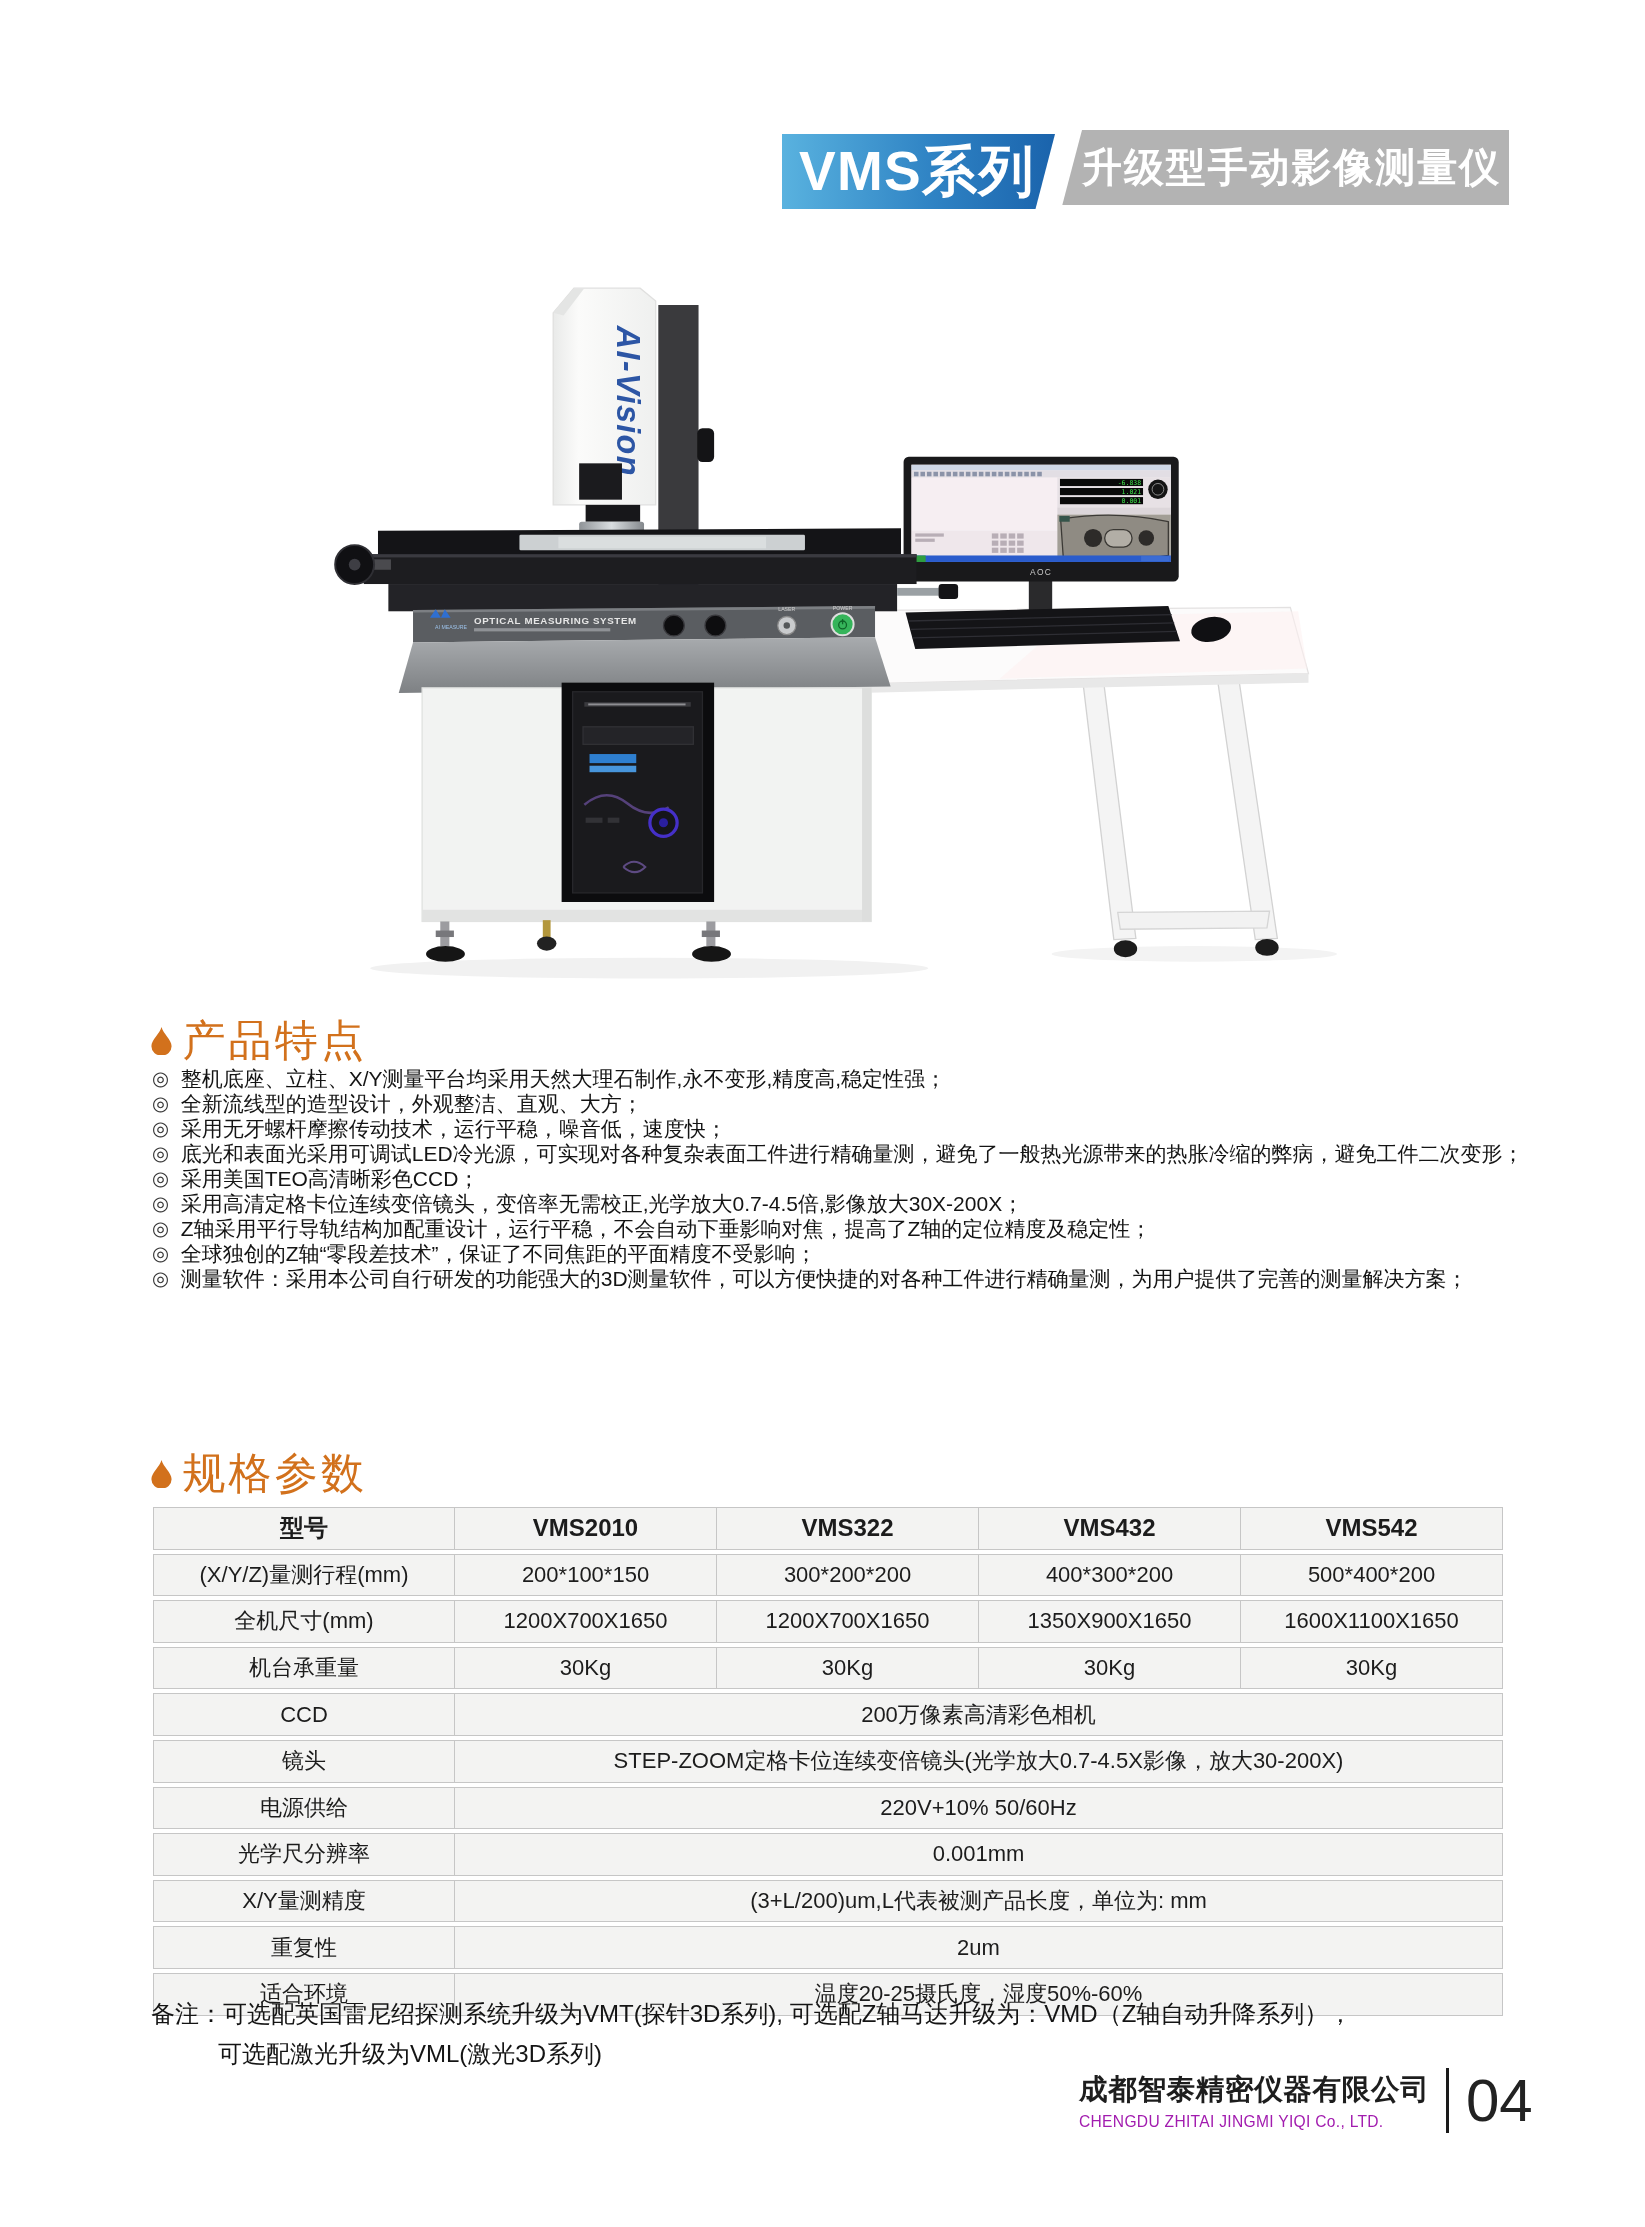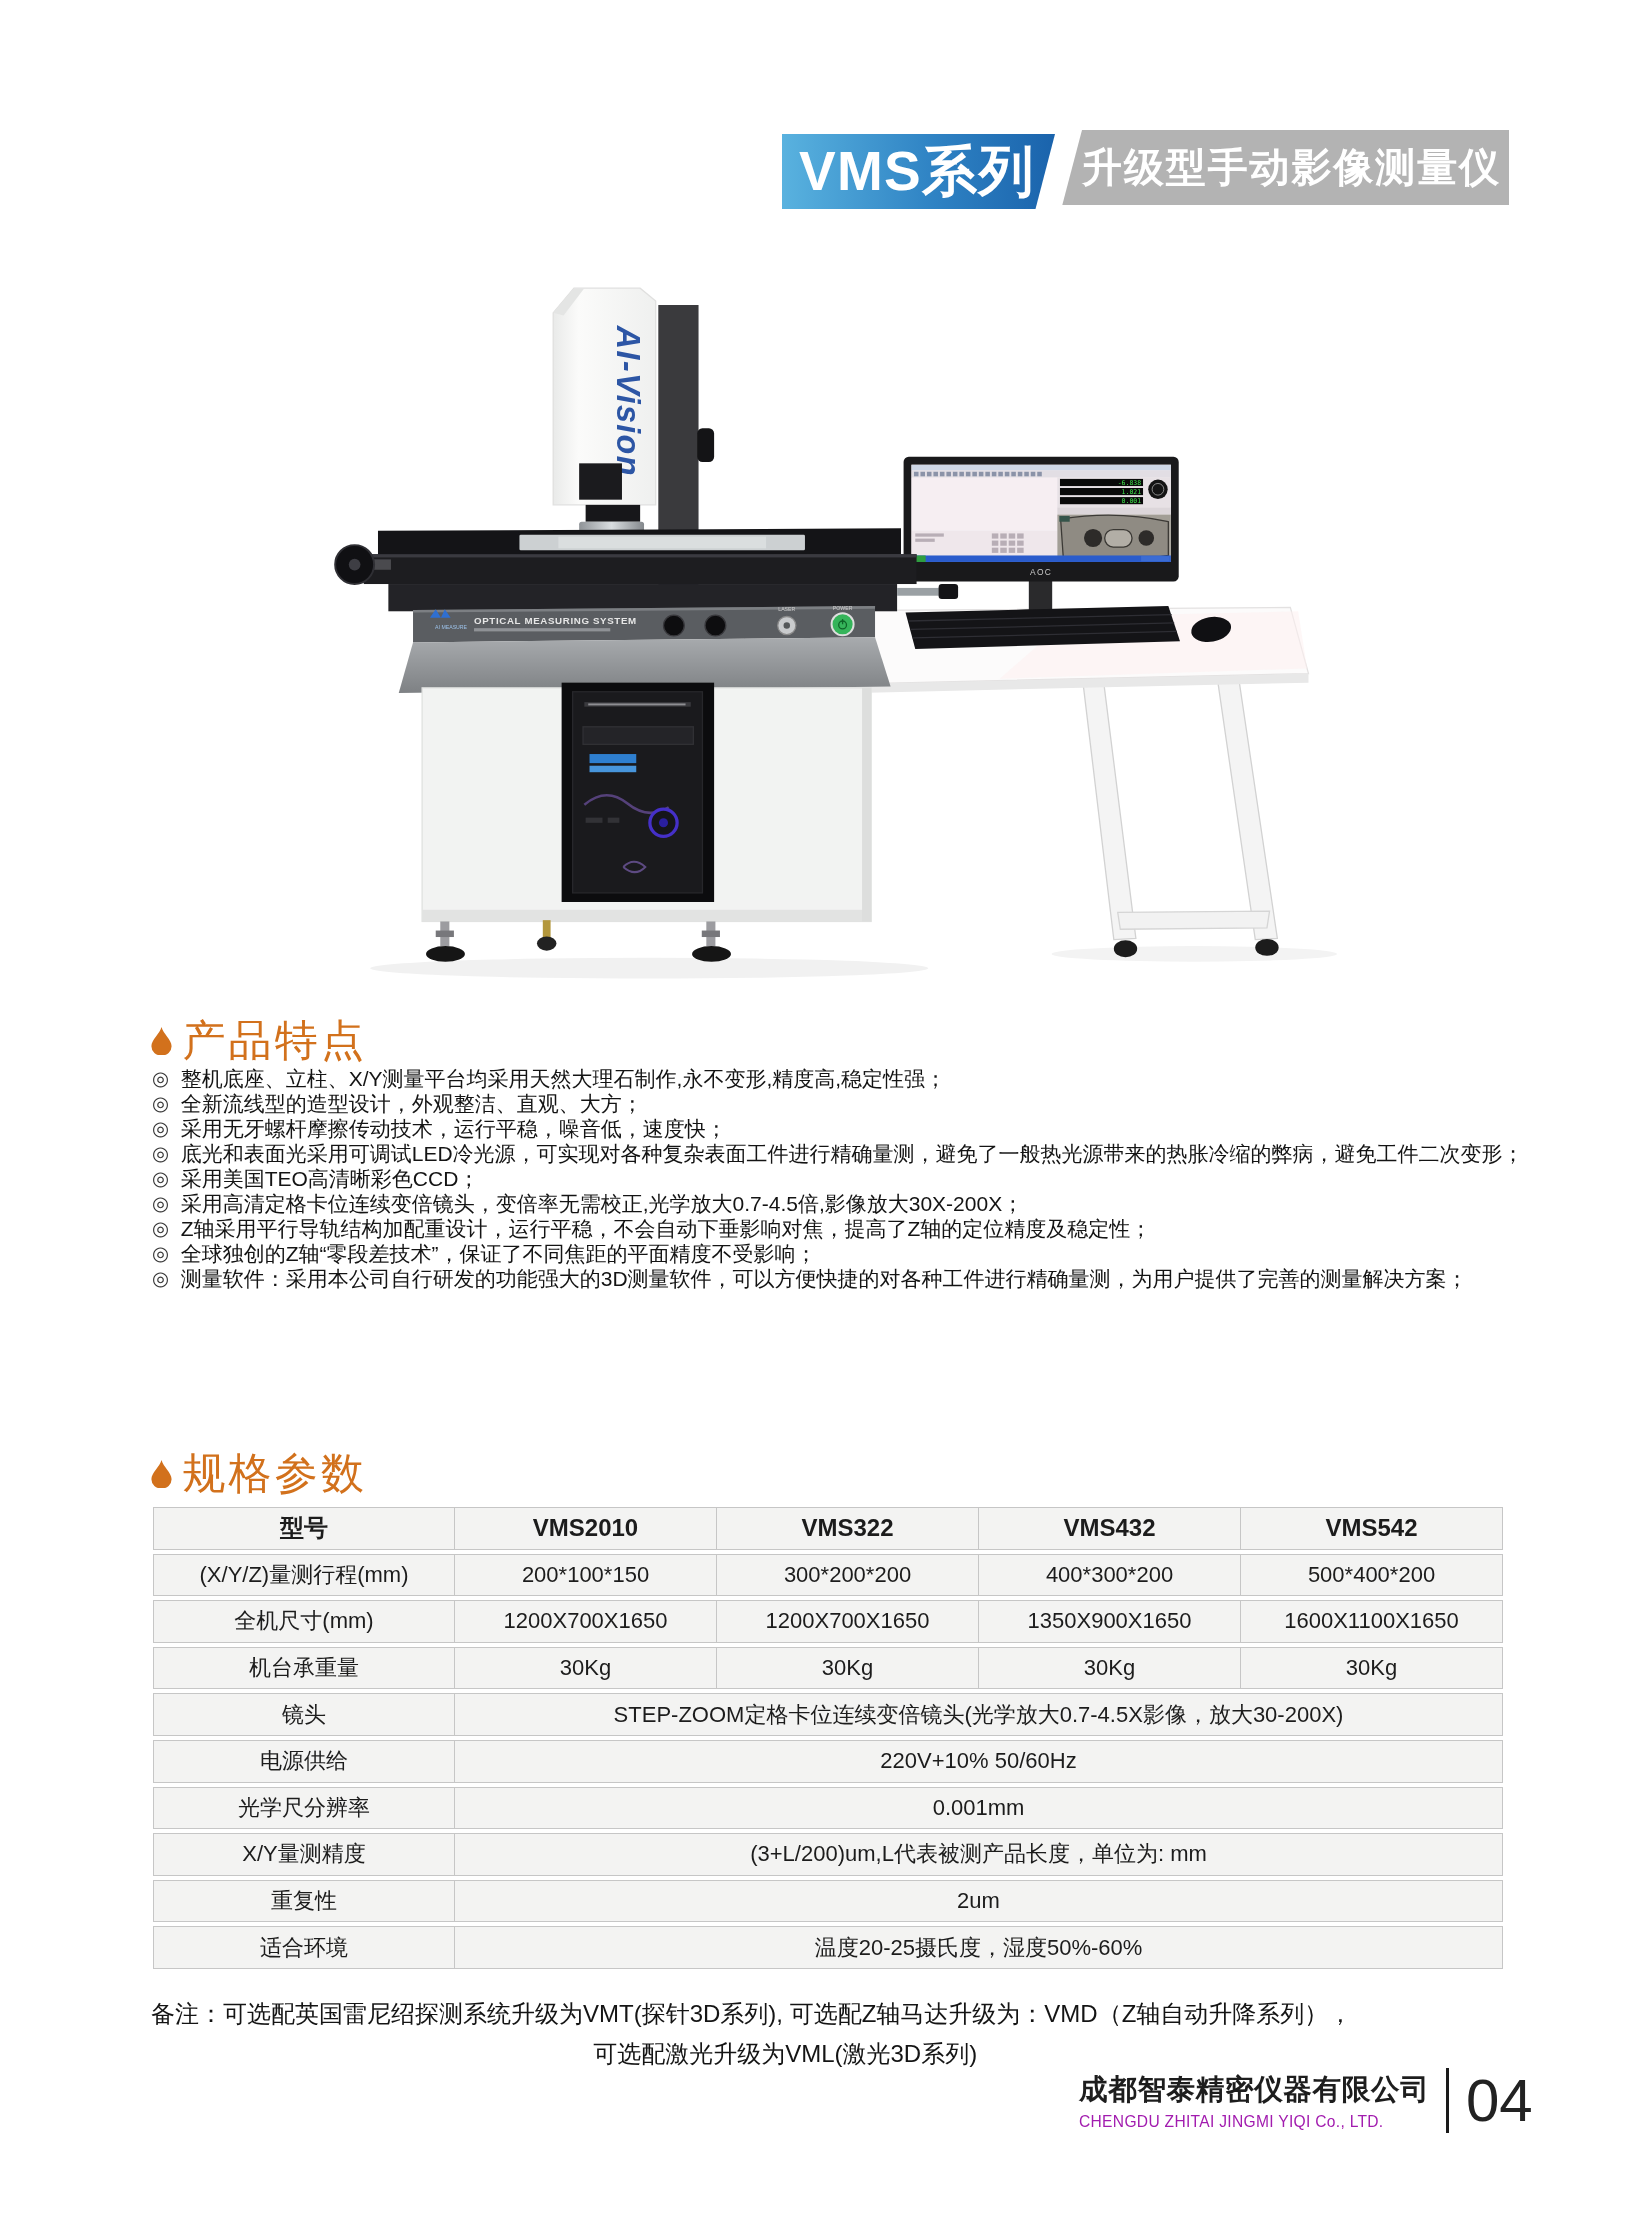--- a/index.html
+++ b/index.html
@@ -44,21 +44,21 @@
   .spec-table td{
     background:#f3f3f2;border:1.3px solid #c6c6c6;height:38px;
     text-align:center;vertical-align:middle;font-size:22px;color:#1c1c1c;padding:1.3px 5.2px;
   }
   .spec-table td+td{border-left:none;}
   .spec-table .hdr td{font-weight:bold;font-size:24px;}
   .spec-table col.c0{width:302px;}
   .spec-table col.cx{width:262px;}
   
   .notes{position:absolute;left:151px;top:1994px;font-size:24px;color:#141414;line-height:40px;}
-  .notes .l2{margin-left:67px;text-align:center;}
+  .notes .l2{margin-left:67px;}
   
   .footer{position:absolute;left:1079px;top:2068px;display:flex;align-items:center;gap:17px;}
   .footer .co{text-align:left;}
   .footer .cn{font-size:28.6px;font-weight:bold;color:#1d1d1d;letter-spacing:0.6px;}
   .footer .en{font-size:15.6px;color:#a21caf;letter-spacing:0.3px;margin-top:3.2px;}
   .footer .bar{width:2.6px;height:65px;background:#1a1a1a;}
   .footer .num{font-size:60px;color:#222;font-weight:400;line-height:1;}
 </style>
 </head>
 <body>
@@ -347,20 +347,24 @@
         <td>1600X1100X1650</td>
       </tr>
       <tr>
         <td>机台承重量</td>
         <td>30Kg</td>
         <td>30Kg</td>
         <td>30Kg</td>
         <td>30Kg</td>
       </tr>
       <tr>
+        <td>CCD</td>
+        <td colspan="4">200万像素高清彩色相机</td>
+      </tr>
+      <tr>
         <td>镜头</td>
         <td colspan="4">STEP-ZOOM定格卡位连续变倍镜头(光学放大0.7-4.5X影像，放大30-200X)</td>
       </tr>
       <tr>
         <td>电源供给</td>
         <td colspan="4">220V+10% 50/60Hz</td>
       </tr>
       <tr>
         <td>光学尺分辨率</td>
         <td colspan="4">0.001mm</td>

